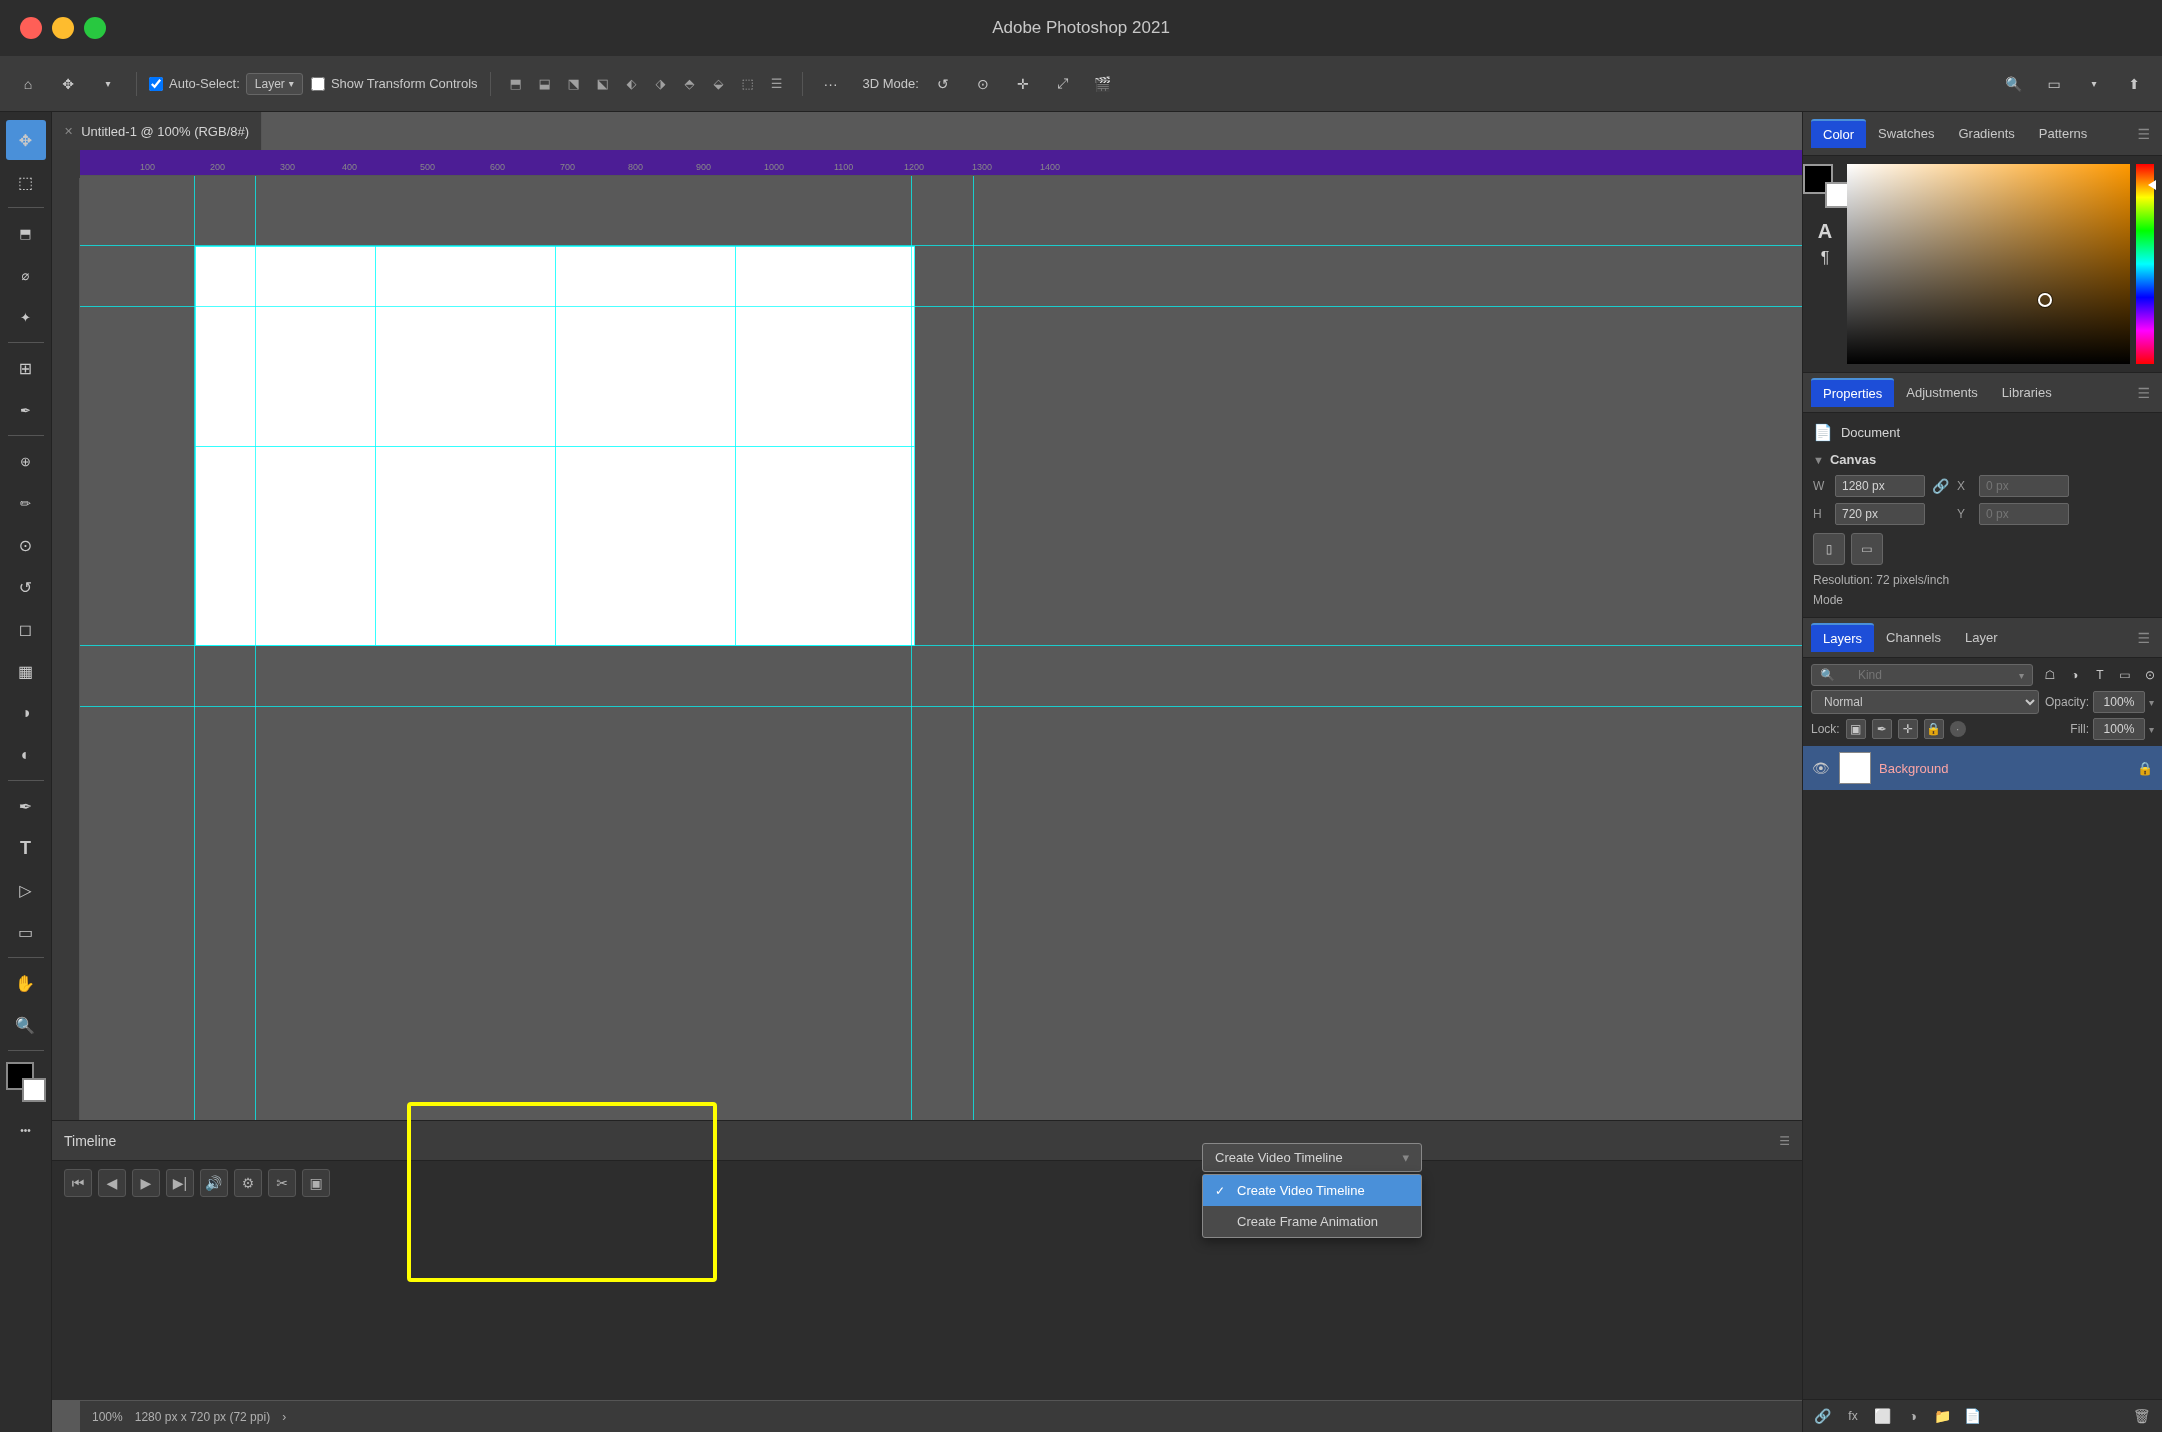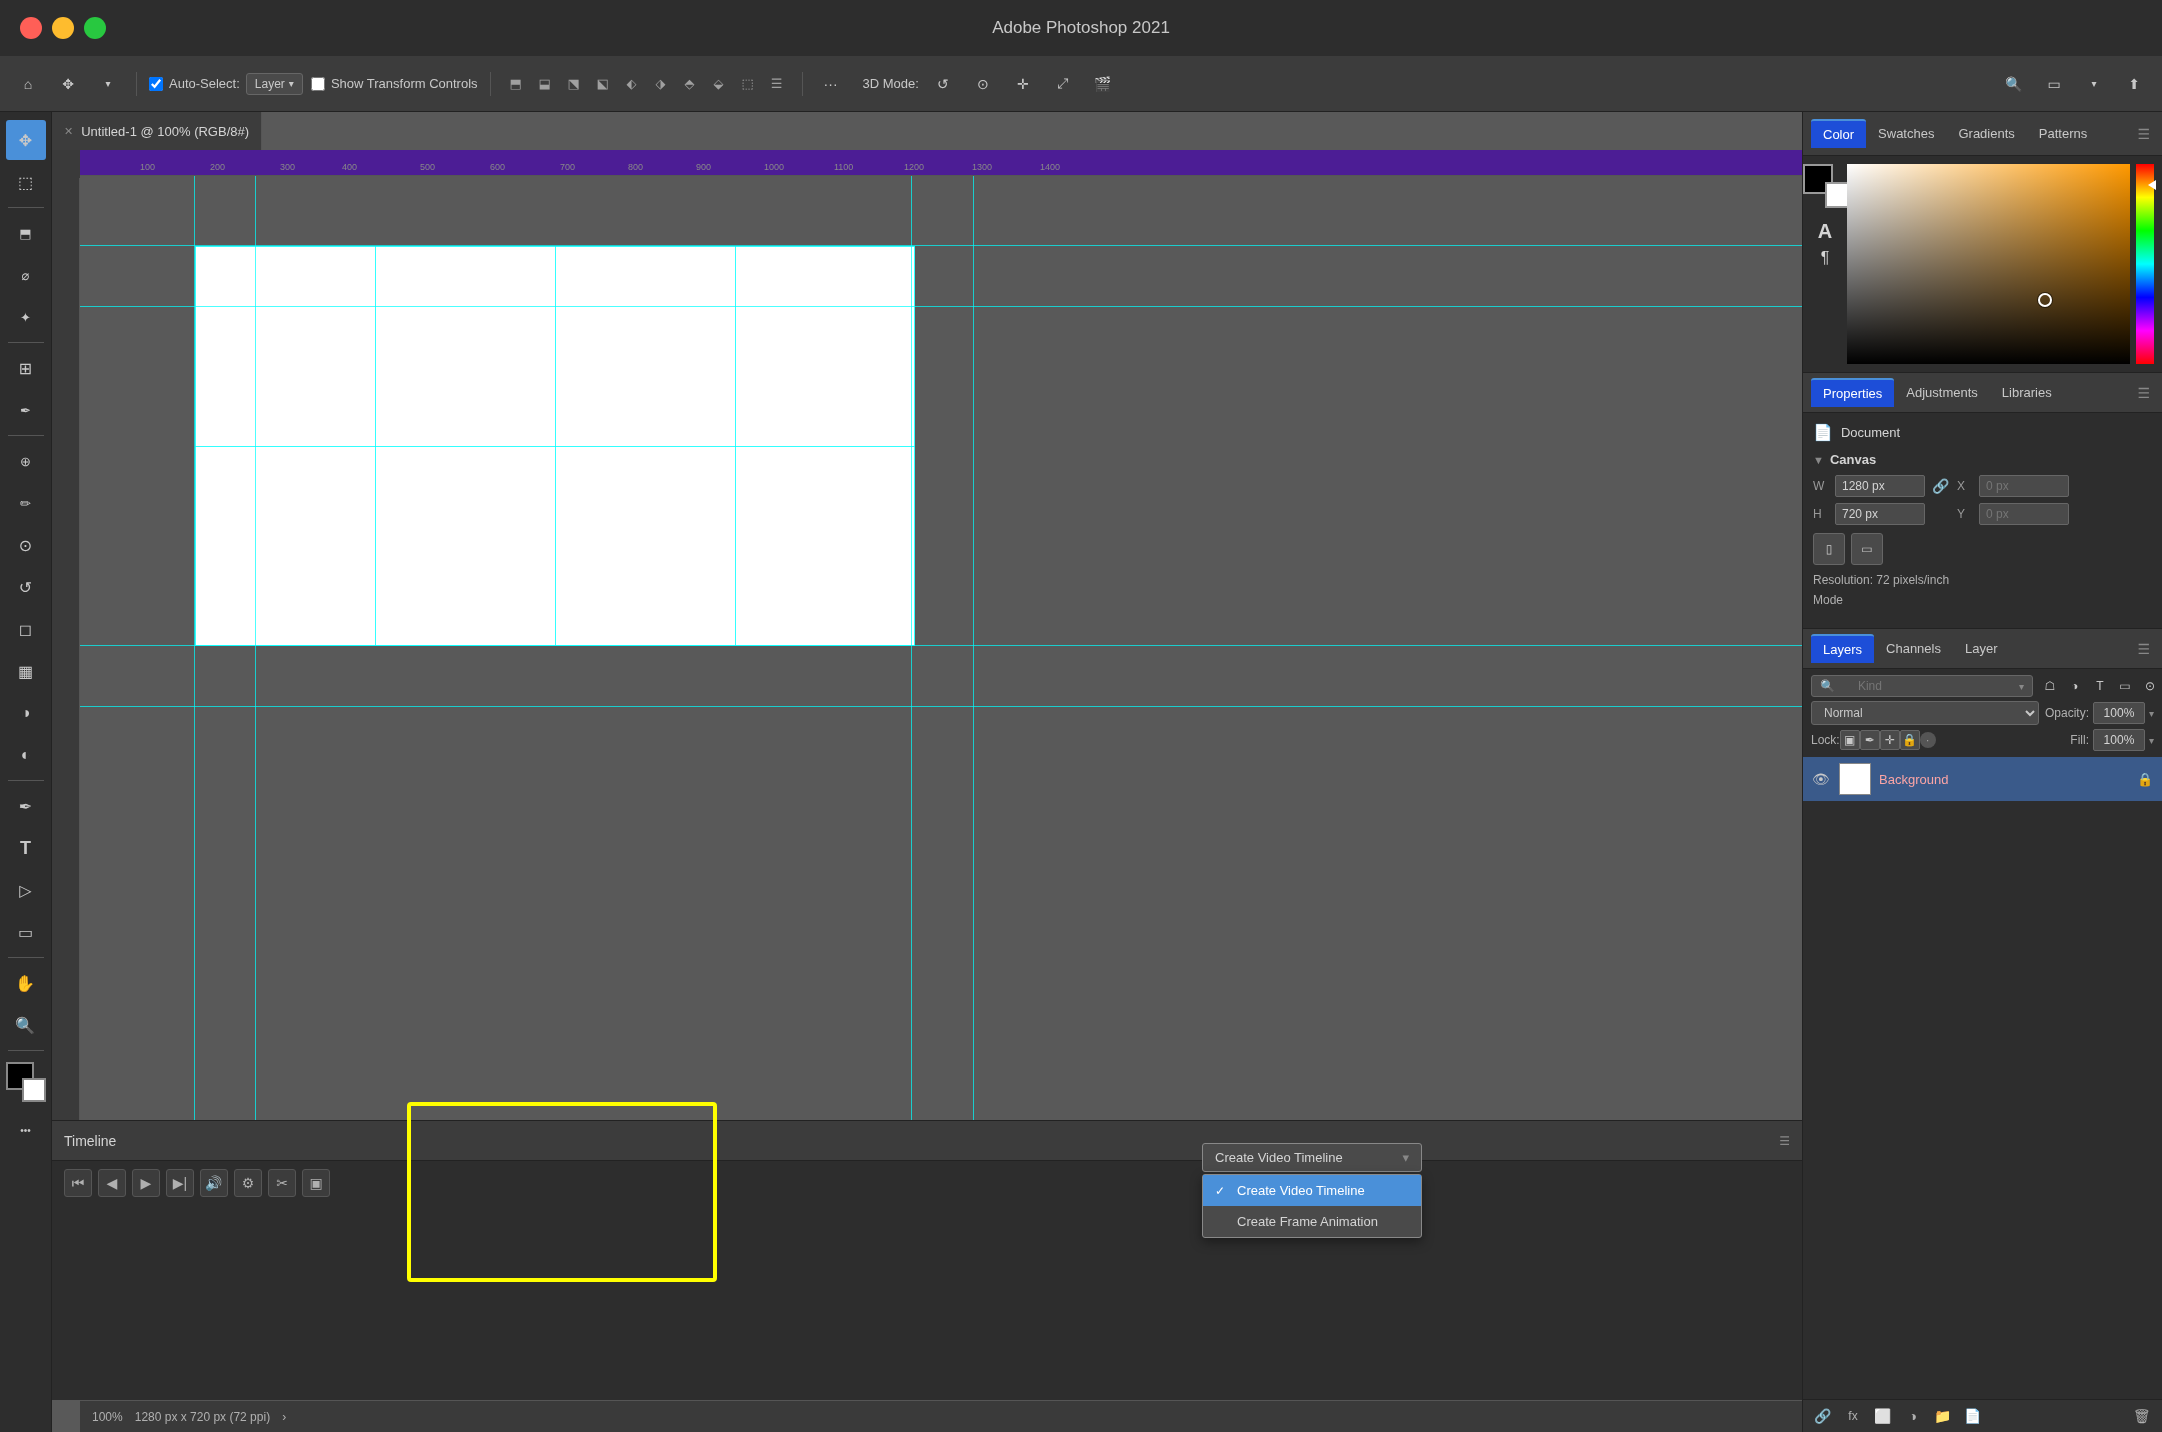--- a/index.html
+++ b/index.html
@@ -285,21 +285,21 @@
       display: flex;
       align-items: center;
       gap: 6px;
       margin-bottom: 6px;
       font-size: 12px;
       color: #b0b0b0;
     }
     .mode-row {
       font-size: 12px;
       color: #b0b0b0;
-      margin-bottom: 11px;
+      margin-bottom: 0;
     }
     .search-row {
       display: flex;
       align-items: center;
       background: #4a4a4a;
       border: 1px solid #666;
       border-radius: 3px;
       padding: 3px 8px;
       gap: 6px;
     }
@@ -341,20 +341,21 @@
       border-radius: 2px;
       color: #d4d4d4;
       font-size: 12px;
       padding: 3px 5px;
       width: 52px;
       text-align: center;
     }
     .lock-row {
       display: flex;
       align-items: center;
+      gap: 6px;
       font-size: 12px;
       color: #b0b0b0;
     }
     .lock-icon-small {
       width: 20px;
       height: 20px;
       display: flex;
       align-items: center;
       justify-content: center;
       background: #4a4a4a;

